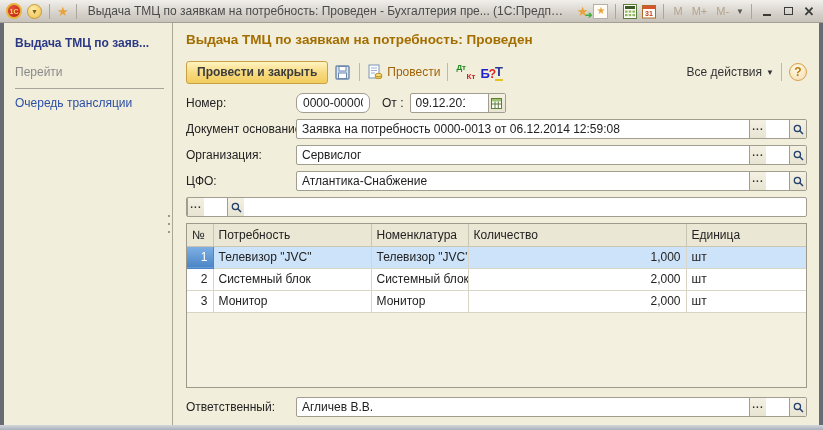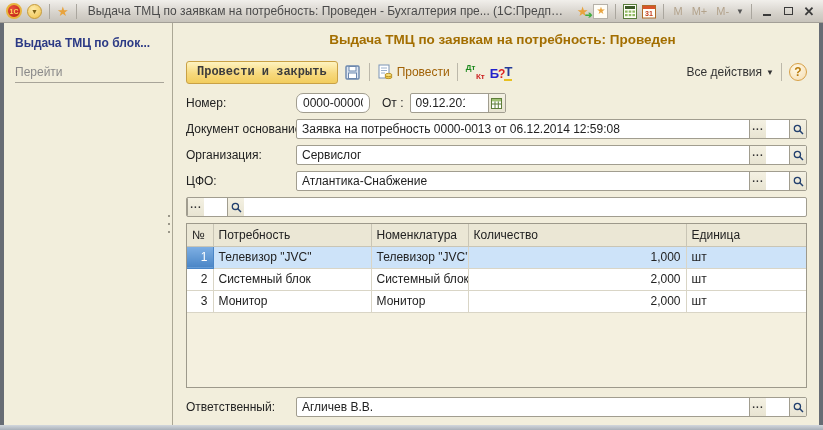--- a/index.html
+++ b/index.html
@@ -30,34 +30,34 @@
   .closeglyph { font-size:13px; font-weight:bold; }
   .calcicon, .calicon { cursor:pointer; }
 
   
   .bodywrap { flex:1; display:flex; margin:0 4px; background:#f2eedc; overflow:hidden; }
   .bottomstrip { flex:0 0 5px; background:linear-gradient(#d2d7dd,#a9b0b9); }
 
   
   .sidebar { flex:0 0 168px; padding:13px 8px 0 11px; font-size:12px; overflow:hidden; }
   .sb-caption { font-weight:bold; color:#2c3a85; margin-bottom:15px; white-space:nowrap; }
-  .sb-header { color:#8a8a8a; padding-bottom:3px; border-bottom:1px solid #a8a499; margin-bottom:7px; }
+  .sb-header { color:#8a8a8a; padding-bottom:9px; border-bottom:1px solid #a8a499; margin-bottom:7px; }
   .sb-link { color:#2b4fa5; cursor:pointer; white-space:nowrap; }
 
   .vsep { flex:0 0 1px; background:#aba795; position:relative; }
   .vsep .grip { position:absolute; left:-4px; top:192px; display:flex; flex-direction:column; gap:6px; }
   .vsep .grip i { width:2px; height:2px; background:#7e7a6e; border-radius:50%; }
 
   
   .main { flex:1; padding:9px 0 0 13px; font-size:12px; color:#222; }
-  .page-title { color:#a36e00; font-weight:bold; font-size:13.5px; margin-bottom:13px; white-space:nowrap;text-align:center; }
+  .page-title { color:#a36e00; font-weight:bold; font-size:13.5px; margin-bottom:13px; white-space:nowrap; }
 
   .toolbar { width:621px; display:flex; align-items:center; gap:5px; margin-bottom:9px; height:24px; }
   .btn-primary { background:linear-gradient(#fef3c0,#f7d97d 55%,#f2cd5e); border:1px solid #c9a145; border-radius:3px;
-    font-weight:bold; font-size:12px; color:#3c3c3c; padding:3px 10px 4px; cursor:pointer; font-family:Liberation Mono, monospace; }
+    font-weight:bold; font-size:12px; color:#3c3c3c; padding:3px 10px 4px; cursor:pointer; font-family:Liberation Sans, sans-serif; }
   .iconbtn { background:none; border:none; padding:2px; cursor:pointer; display:flex; align-items:center; }
   .tbarsep { width:1px; height:18px; background:#bcb8aa; margin:0 2px; }
   .btn-flat { background:none; border:none; font-size:12px; color:#a16207; display:flex; align-items:center; gap:4px; cursor:pointer; font-family:inherit; }
   .dtkt { width:20px; height:18px; position:relative; font-size:8px; font-weight:bold; cursor:pointer; }
   .dtkt .dt { position:absolute; top:0; left:1px; color:#1e8a1e; }
   .dtkt .kt { position:absolute; bottom:0; right:0; color:#cc1f1f; }
   .bgt { display:flex; align-items:flex-end; font-weight:bold; cursor:pointer; }
   .bgt .b { color:#2222cc; font-size:13px; }
   .bgt .q { color:#dd2222; font-size:12px; margin-left:-1px; }
   .bgt .t { color:#223a99; font-size:13px; margin-left:-1px; border-bottom:2px solid #e8c020; }
@@ -148,22 +148,23 @@
       </div>
     <div class="winctl">
         <div class="maxglyph"></div>
       </div>
     <div class="winctl closeglyph">✕</div>
   </div>
 
   <div class="bodywrap">
 
     <div class="sidebar">
-      <div class="sb-caption">Выдача ТМЦ по блок...</div>
+      <div class="sb-caption">Выдача ТМЦ по заяв...</div>
       <div class="sb-header">Перейти</div>
+      <div class="sb-link">Очередь трансляции</div>
     </div>
 
     <div class="vsep">
       <div class="grip">
           <i></i>
           <i></i>
           <i></i>
         </div>
     </div>
 

